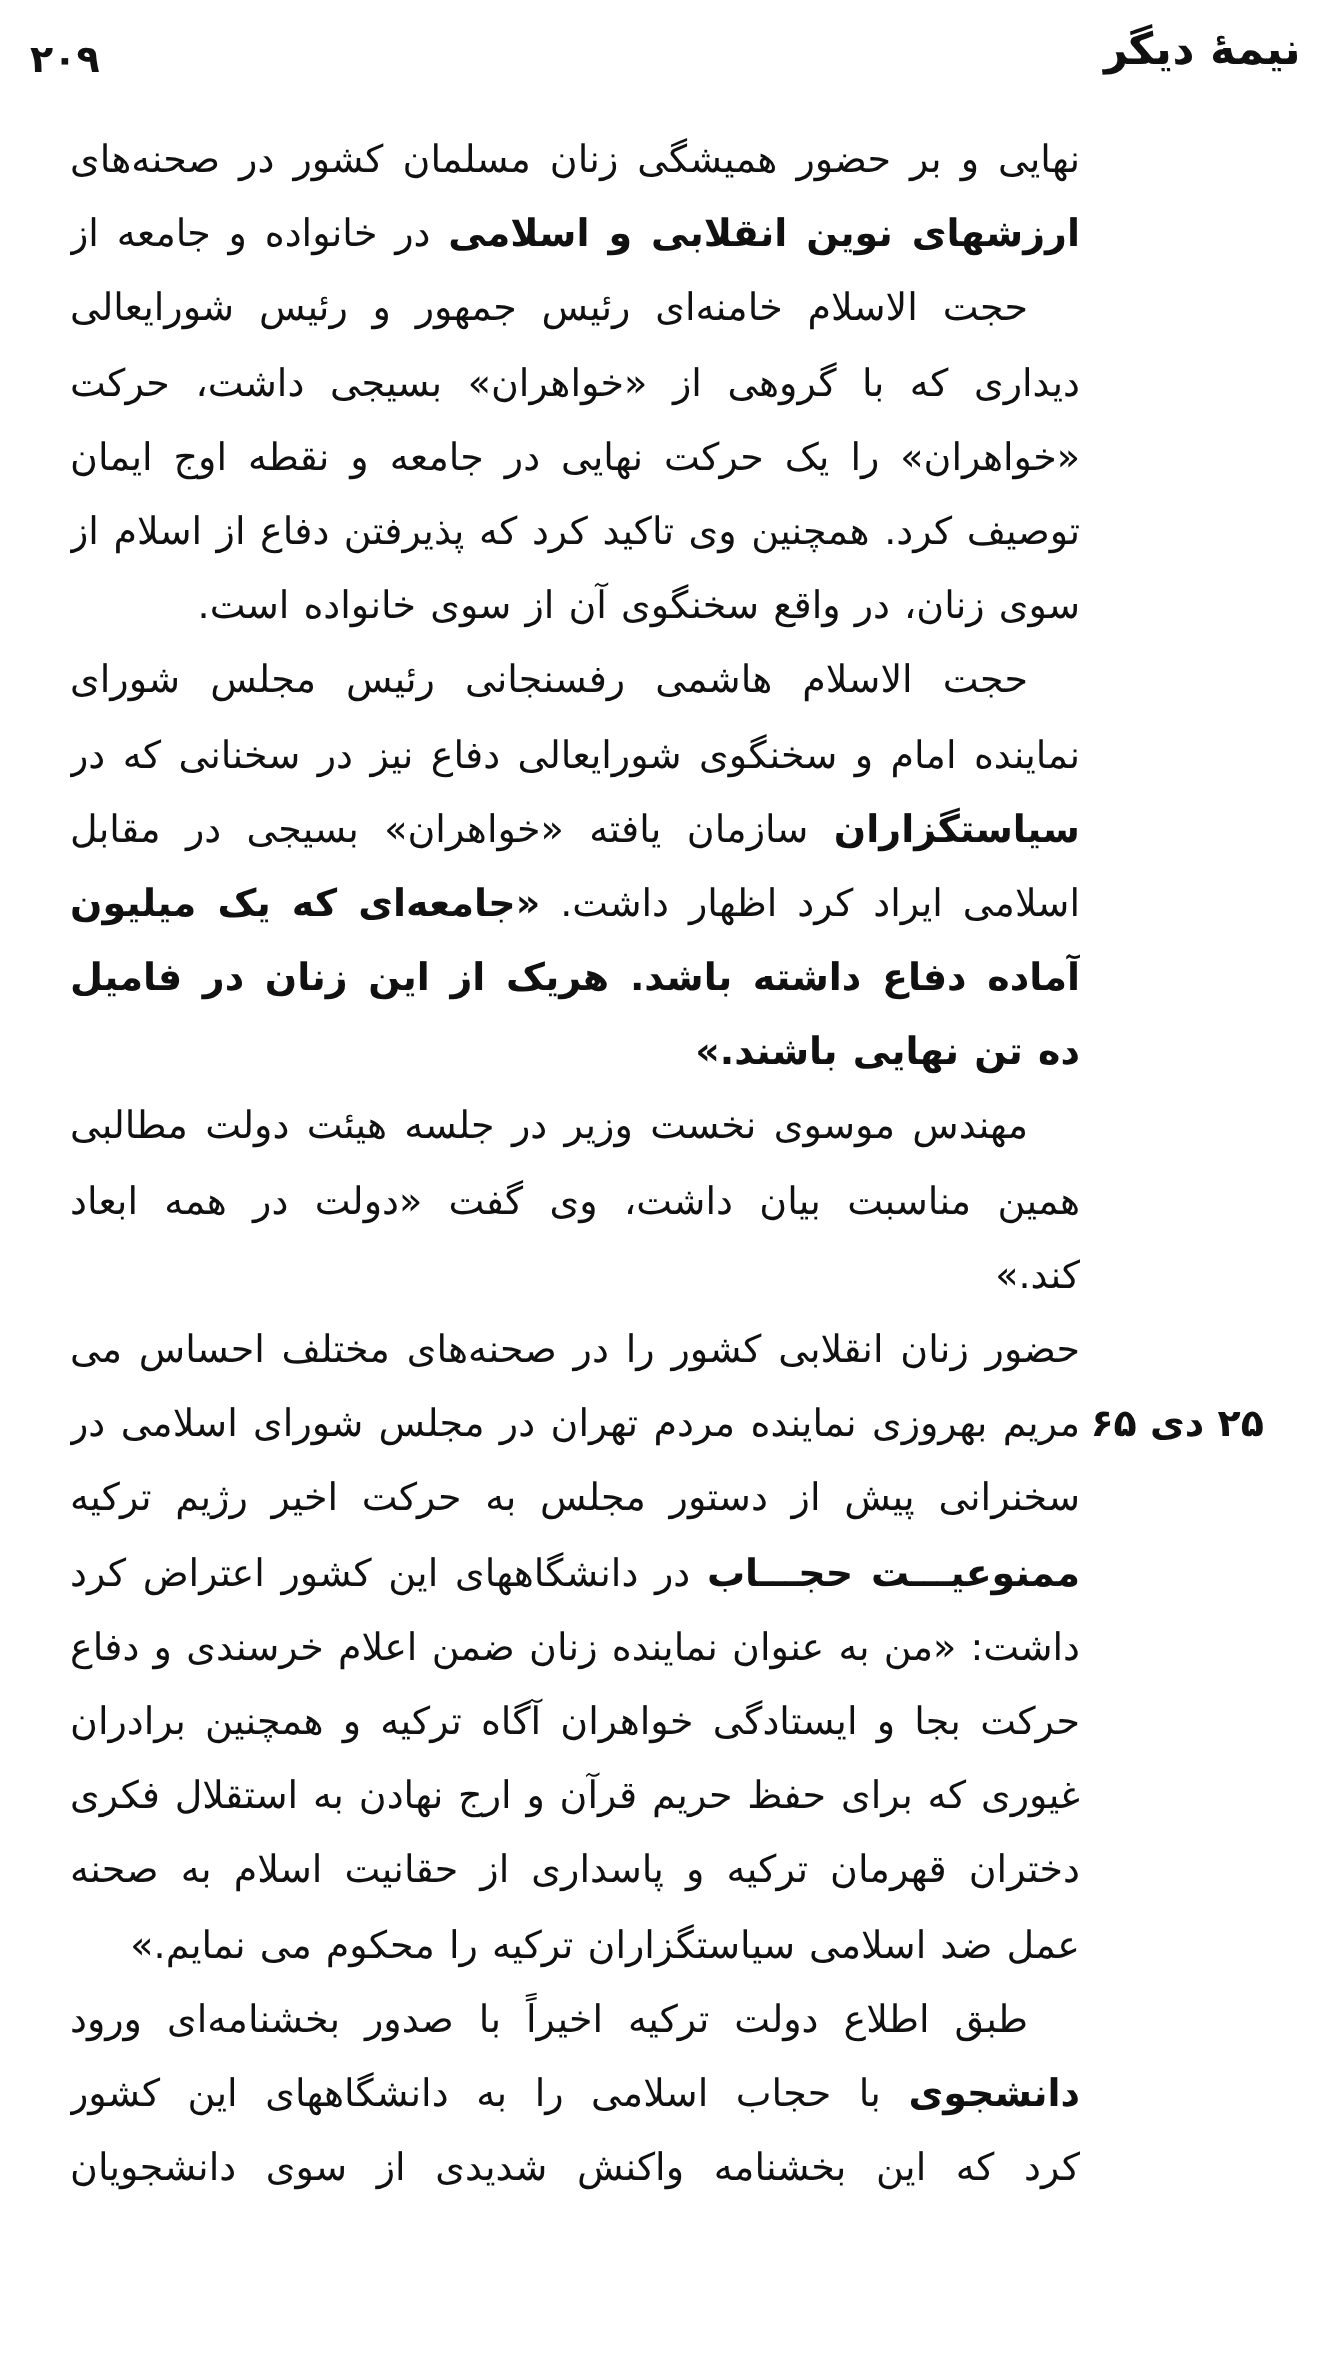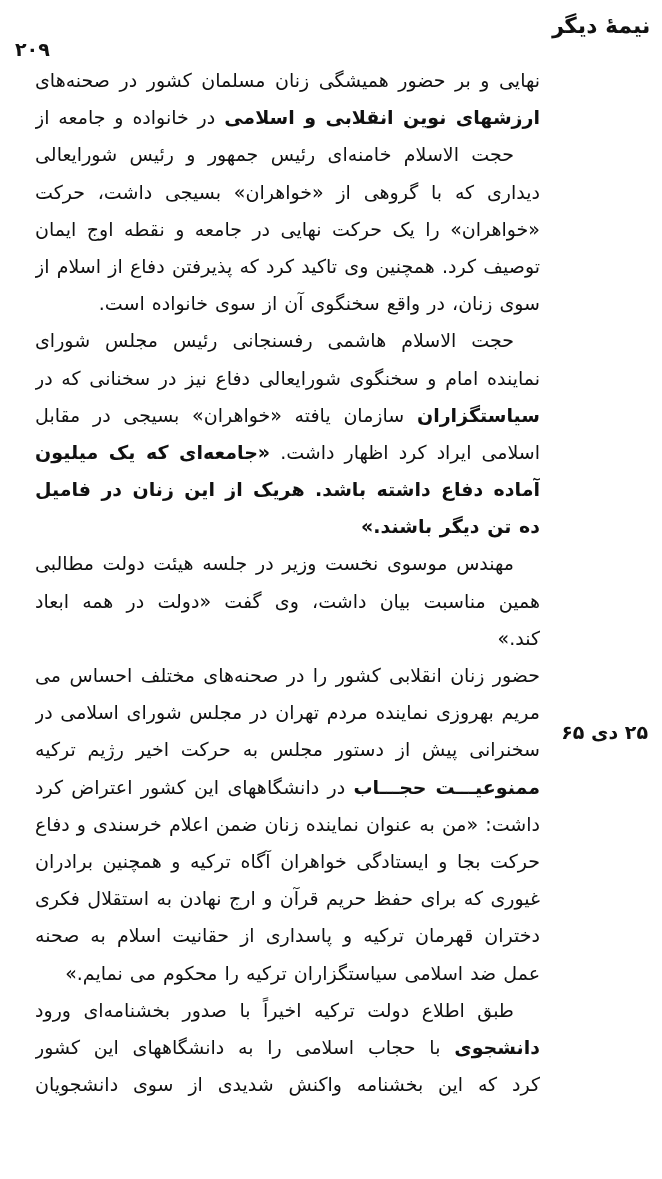--- a/index.html
+++ b/index.html
@@ -24,35 +24,34 @@
   }
   .book-title {
     font-size:22px;
     font-weight:bold;
     letter-spacing:-0.5px;
     transform:skewX(6deg);
   }
   .page-number {
     font-size:19px;
     font-weight:bold;
-    margin-top:25px;
+    margin-top:6px;
   }
   
   .body-text {
     padding-left:35px;
     box-sizing:border-box;
     direction:rtl;
   }
   .para { display:flex; direction:rtl; }
   .margin-col {
     width:122px; flex:none;
     box-sizing:border-box;
     padding-left:8px;
-    padding-right:14px;
-    margin-top:20px;
+    padding-right:30px;
   }
   .date {
     display:block;
     font-weight:bold;
     font-size:19px;
     line-height:37.2px;
     text-align:right;
     white-space:nowrap;
   }
   .text-col { flex:1 1 auto; min-width:0; }
@@ -107,21 +106,21 @@
     <section class="para">
       <div class="margin-col">
         <span class="date"></span>
       </div>
       <div class="text-col">
         <div class="line indent"><span>حجت الاسلام هاشمی رفسنجانی رئیس مجلس شورای اسلامی و</span></div>
         <div class="line"><span>نماینده امام و سخنگوی شورایعالی دفاع نیز در سخنانی که در برابر</span></div>
         <div class="line"><span class="b">سیاستگزاران</span><span> سازمان یافته «خواهران» بسیجی در مقابل مجلس شورای</span></div>
         <div class="line"><span>اسلامی ایراد کرد اظهار داشت. </span><span class="b">«جامعه‌ای که یک میلیون نفر زن</span></div>
         <div class="line"><span class="b">آماده دفاع داشته باشد. هریک از این زنان در فامیل خود می‌توانند مشوق</span></div>
-        <div class="line last"><span class="b">ده تن دیگر باشند.»</span></div>
+        <div class="line last"><span class="b">ده تن نهایی باشند.»</span></div>
       </div>
     </section>
 
     <section class="para">
       <div class="margin-col">
         <span class="date"></span>
       </div>
       <div class="text-col">
         <div class="line indent"><span>مهندس موسوی نخست وزیر در جلسه هیئت دولت مطالبی به</span></div>
         <div class="line"><span>همین مناسبت بیان داشت، وی گفت «دولت در همه ابعاد اهمیت</span></div>

